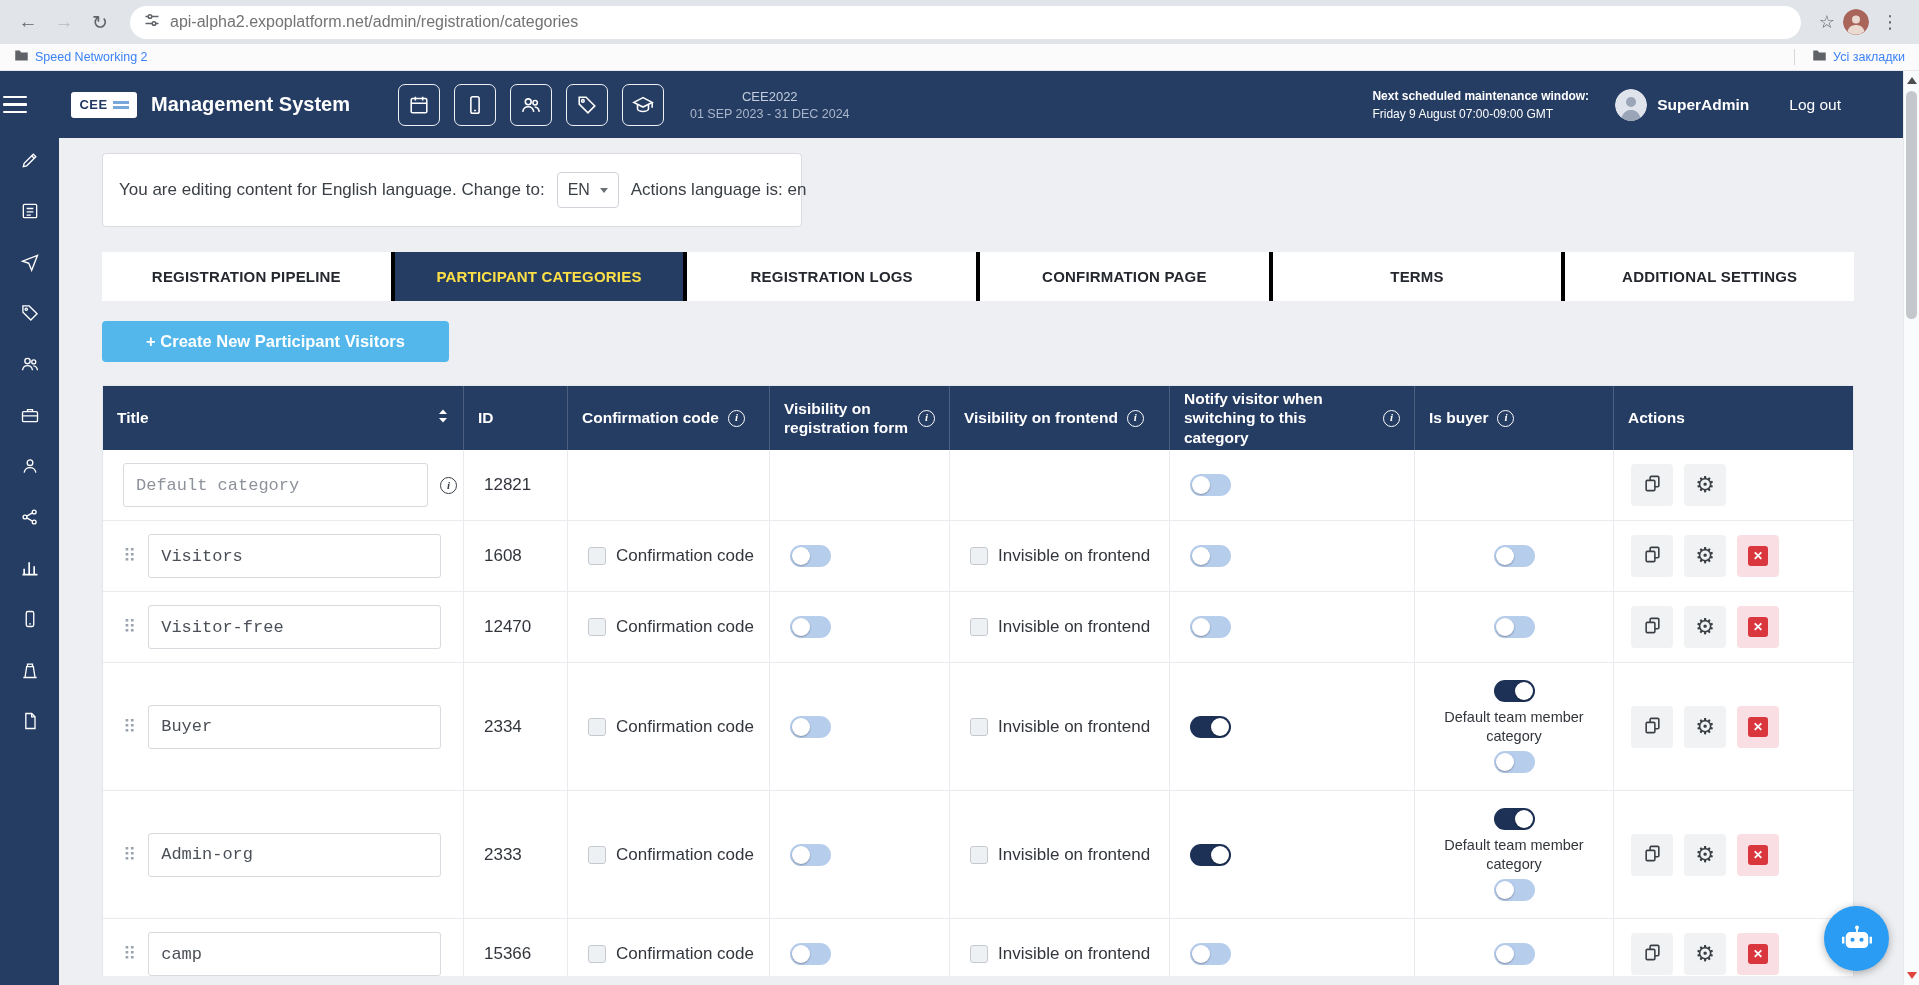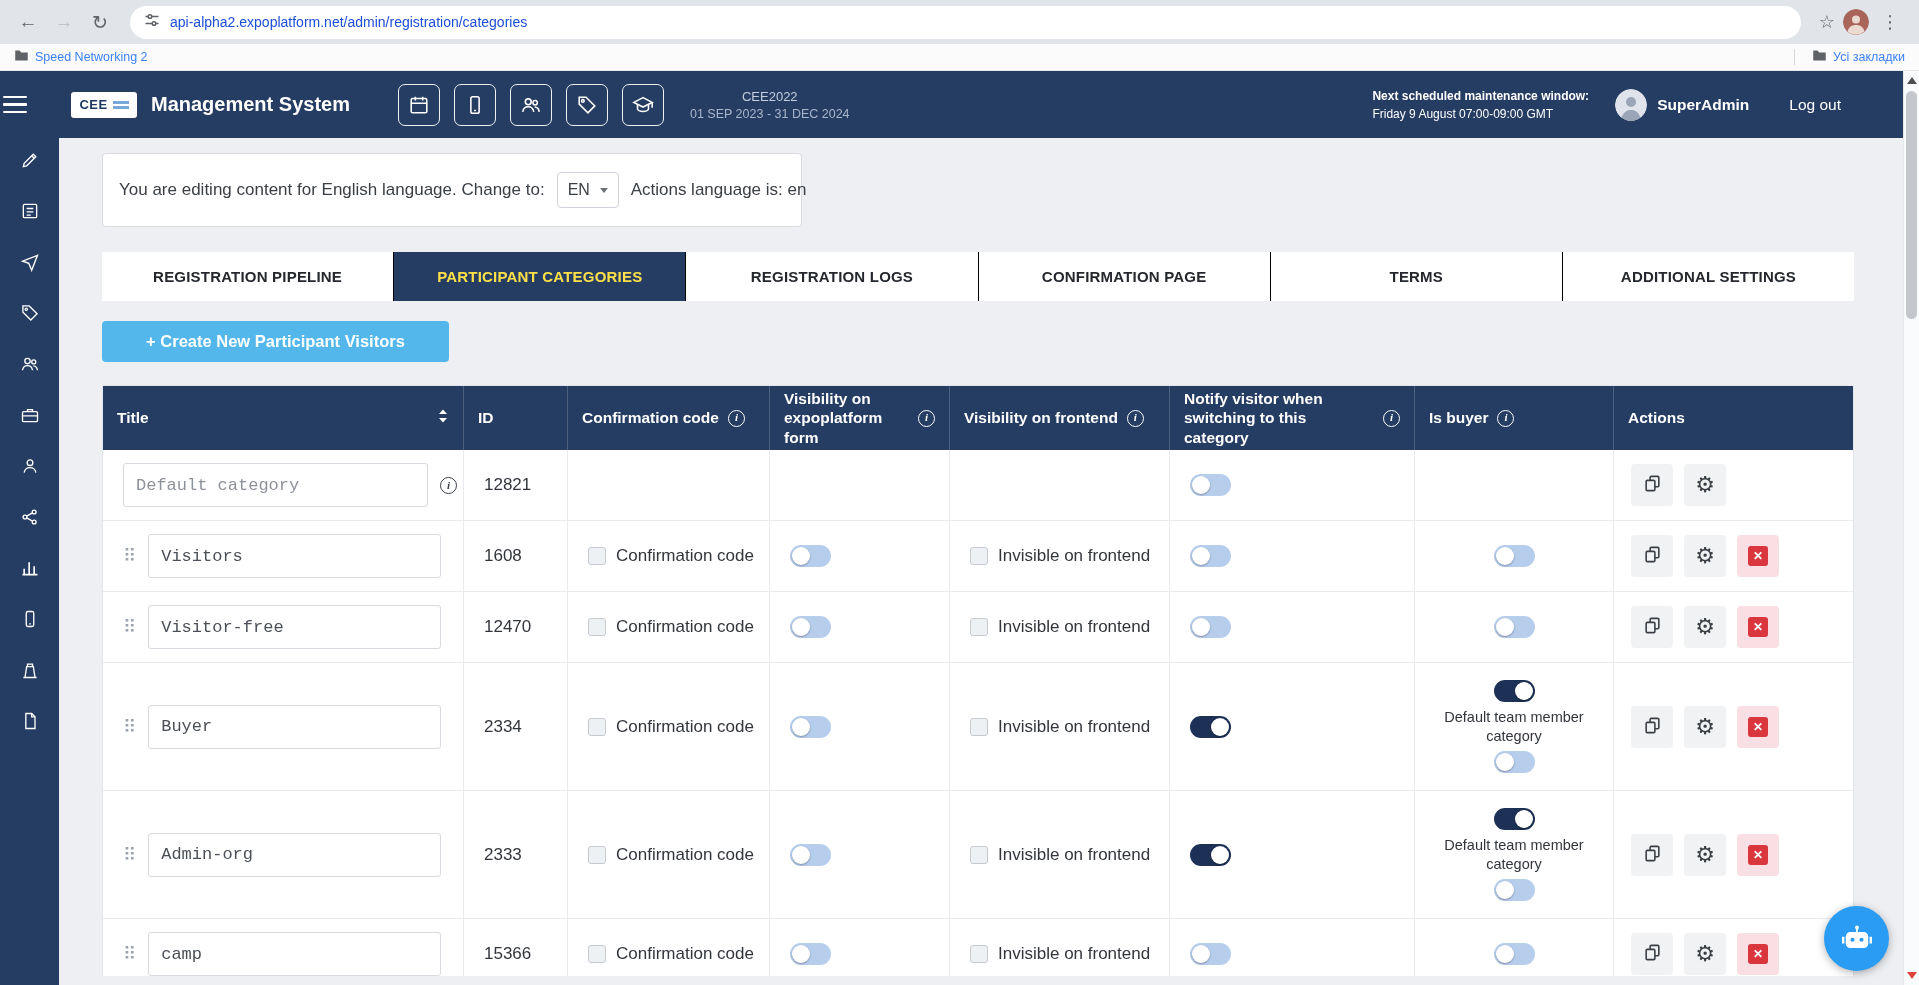--- a/index.html
+++ b/index.html
@@ -3,21 +3,21 @@
 <meta charset="utf-8">
 <style>
 *{margin:0;padding:0;box-sizing:border-box}
 html,body{width:1919px;height:985px;overflow:hidden;font-family:"Liberation Sans",sans-serif;background:#edeff2}
 
 
 .toolbar{position:absolute;top:0;left:0;width:1919px;height:44px;background:#e1e4e8;display:flex;align-items:center;padding:0 12px;gap:4px}
 .nav-btn{width:32px;height:32px;display:flex;align-items:center;justify-content:center;font-size:19px;color:#5f6368;border-radius:50%;cursor:pointer}
 .nav-btn.disabled{color:#b9bdc2}
 .omnibox{flex:1;height:33px;background:#fff;border-radius:17px;margin:0 10px;display:flex;align-items:center;padding:0 14px;gap:10px}
-.url{font-size:14px;color:#1d4ed8;white-space:nowrap}
+.url{font-size:16px;color:#737373;white-space:nowrap}
 .star{font-size:18px;color:#5f6368;cursor:pointer;margin:0 4px}
 .profile-avatar{width:26px;height:26px;border-radius:50%;overflow:hidden;cursor:pointer}
 .menu-dots{font-size:18px;color:#5f6368;padding:0 8px;cursor:pointer}
 .bookmarks{position:absolute;top:44px;left:0;width:1919px;height:27px;background:#fbfbfc;border-bottom:1px solid #e4e6e9;display:flex;align-items:center;padding:0 14px;font-size:12.5px;color:#3b82f6;gap:7px}
 .bm-right{margin-left:auto;display:flex;align-items:center;gap:7px}
 .bm-divider{width:1px;height:16px;background:#d6d9dc;margin-right:10px}
 .bm-item{display:flex;align-items:center;gap:6px;cursor:pointer}
 
 
 .page{position:absolute;top:71px;left:0;width:1903px;height:914px;background:#edeff2;overflow:hidden}
@@ -42,21 +42,21 @@
 
 .sidebar{position:absolute;top:67px;left:0;width:59px;height:847px;background:#253c63;display:flex;flex-direction:column;align-items:center;padding-top:12px;gap:31px}
 .sb-item{width:20px;height:20px;cursor:pointer;flex:none}
 
 
 .content{position:absolute;top:58px;left:59px;width:1844px;height:847px;padding:24px 0 13px 43px;overflow:hidden}
 .notice{width:700px;height:74px;background:#fff;border:1px solid #d9dce1;border-radius:4px;display:flex;align-items:center;padding:0 16px;gap:12px;font-size:17px;color:#3a3f45;margin-bottom:25px;white-space:nowrap}
 .lang-select{width:62px;height:36px;border:1px solid #cfd3d9;border-radius:4px;display:flex;align-items:center;justify-content:space-between;padding:0 10px;font-size:16px;color:#3a3f45;background:#fff;cursor:pointer;flex:none}
 .caret{width:0;height:0;border-left:4.5px solid transparent;border-right:4.5px solid transparent;border-top:5px solid #6b7077}
 .tabs{width:1752px;height:49px;display:flex;background:#fff;margin-bottom:20px}
-.tab{flex:1;display:flex;align-items:center;justify-content:center;font-size:15px;font-weight:bold;color:#24282e;letter-spacing:.2px;border-right:1px solid #000000;cursor:pointer;text-align:center}
+.tab{flex:1;display:flex;align-items:center;justify-content:center;font-size:15px;font-weight:bold;color:#24282e;letter-spacing:.2px;border-right:4px solid #000000;cursor:pointer;text-align:center}
 .tab:last-child{border-right:none}
 .tab.active{background:#253c63;color:#fde047}
 .create-btn{width:347px;height:41px;background:#53b7ec;color:#fff;font-weight:bold;font-size:16.5px;border:none;border-radius:4px;margin-bottom:23px;font-family:inherit;display:flex;align-items:center;justify-content:center;cursor:pointer}
 
 
 .table{width:1752px;background:#fff;border:1px solid #e2e5e9}
 .thead,.trow{display:grid;grid-template-columns:361px 104px 202px 180px 220px 245px 199px 239px}
 .thead{background:#253c63;height:64px}
 .hcell{display:flex;align-items:center;padding:0 14px;color:#fff;font-size:15.5px;font-weight:bold;line-height:1.25;border-right:1px solid rgba(255,255,255,.18);gap:9px}
 .hcell:last-child{border-right:none}
@@ -291,21 +291,21 @@
               </svg></span>
           </div>
           <div class="hcell">
             <span class="hlabel">ID</span>
           </div>
           <div class="hcell">
             <span class="hlabel">Confirmation code</span>
             <span class="info"></span>
           </div>
           <div class="hcell">
-            <span class="hlabel">Visibility on expoplatform form</span>
+            <span class="hlabel">Visibility on registration form</span>
             <span class="info"></span>
           </div>
           <div class="hcell">
             <span class="hlabel">Visibility on frontend</span>
             <span class="info"></span>
           </div>
           <div class="hcell">
             <span class="hlabel">Notify visitor when switching to this category</span>
             <span class="info"></span>
           </div>

